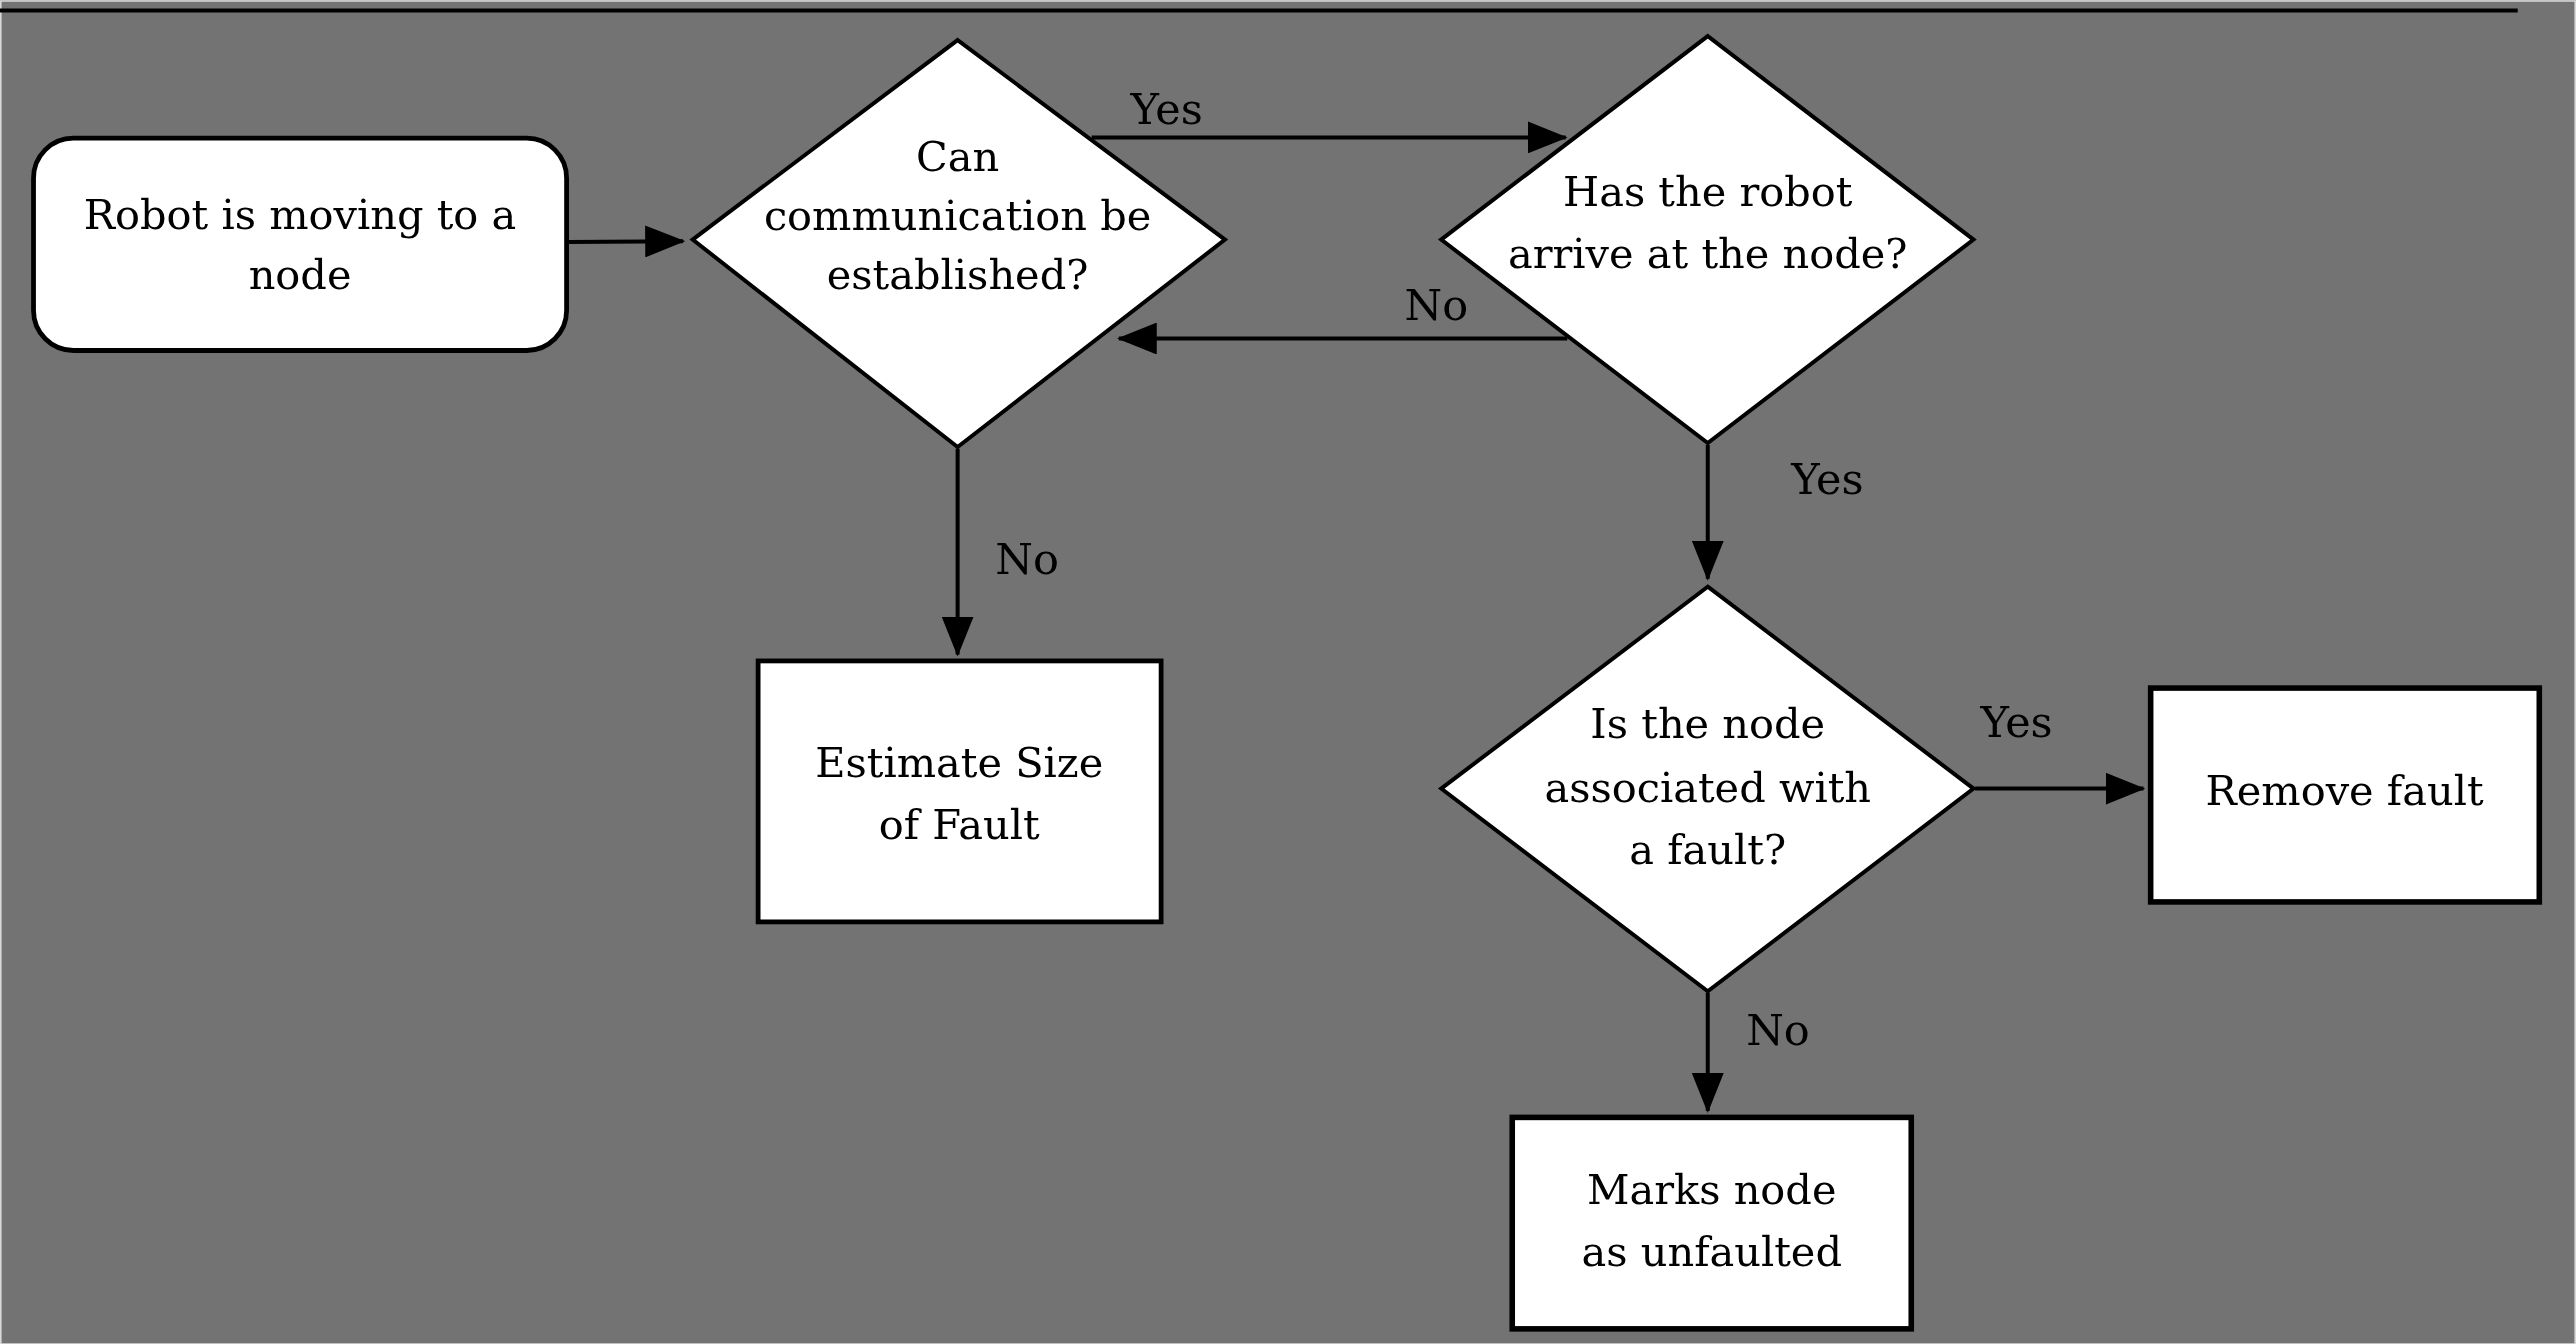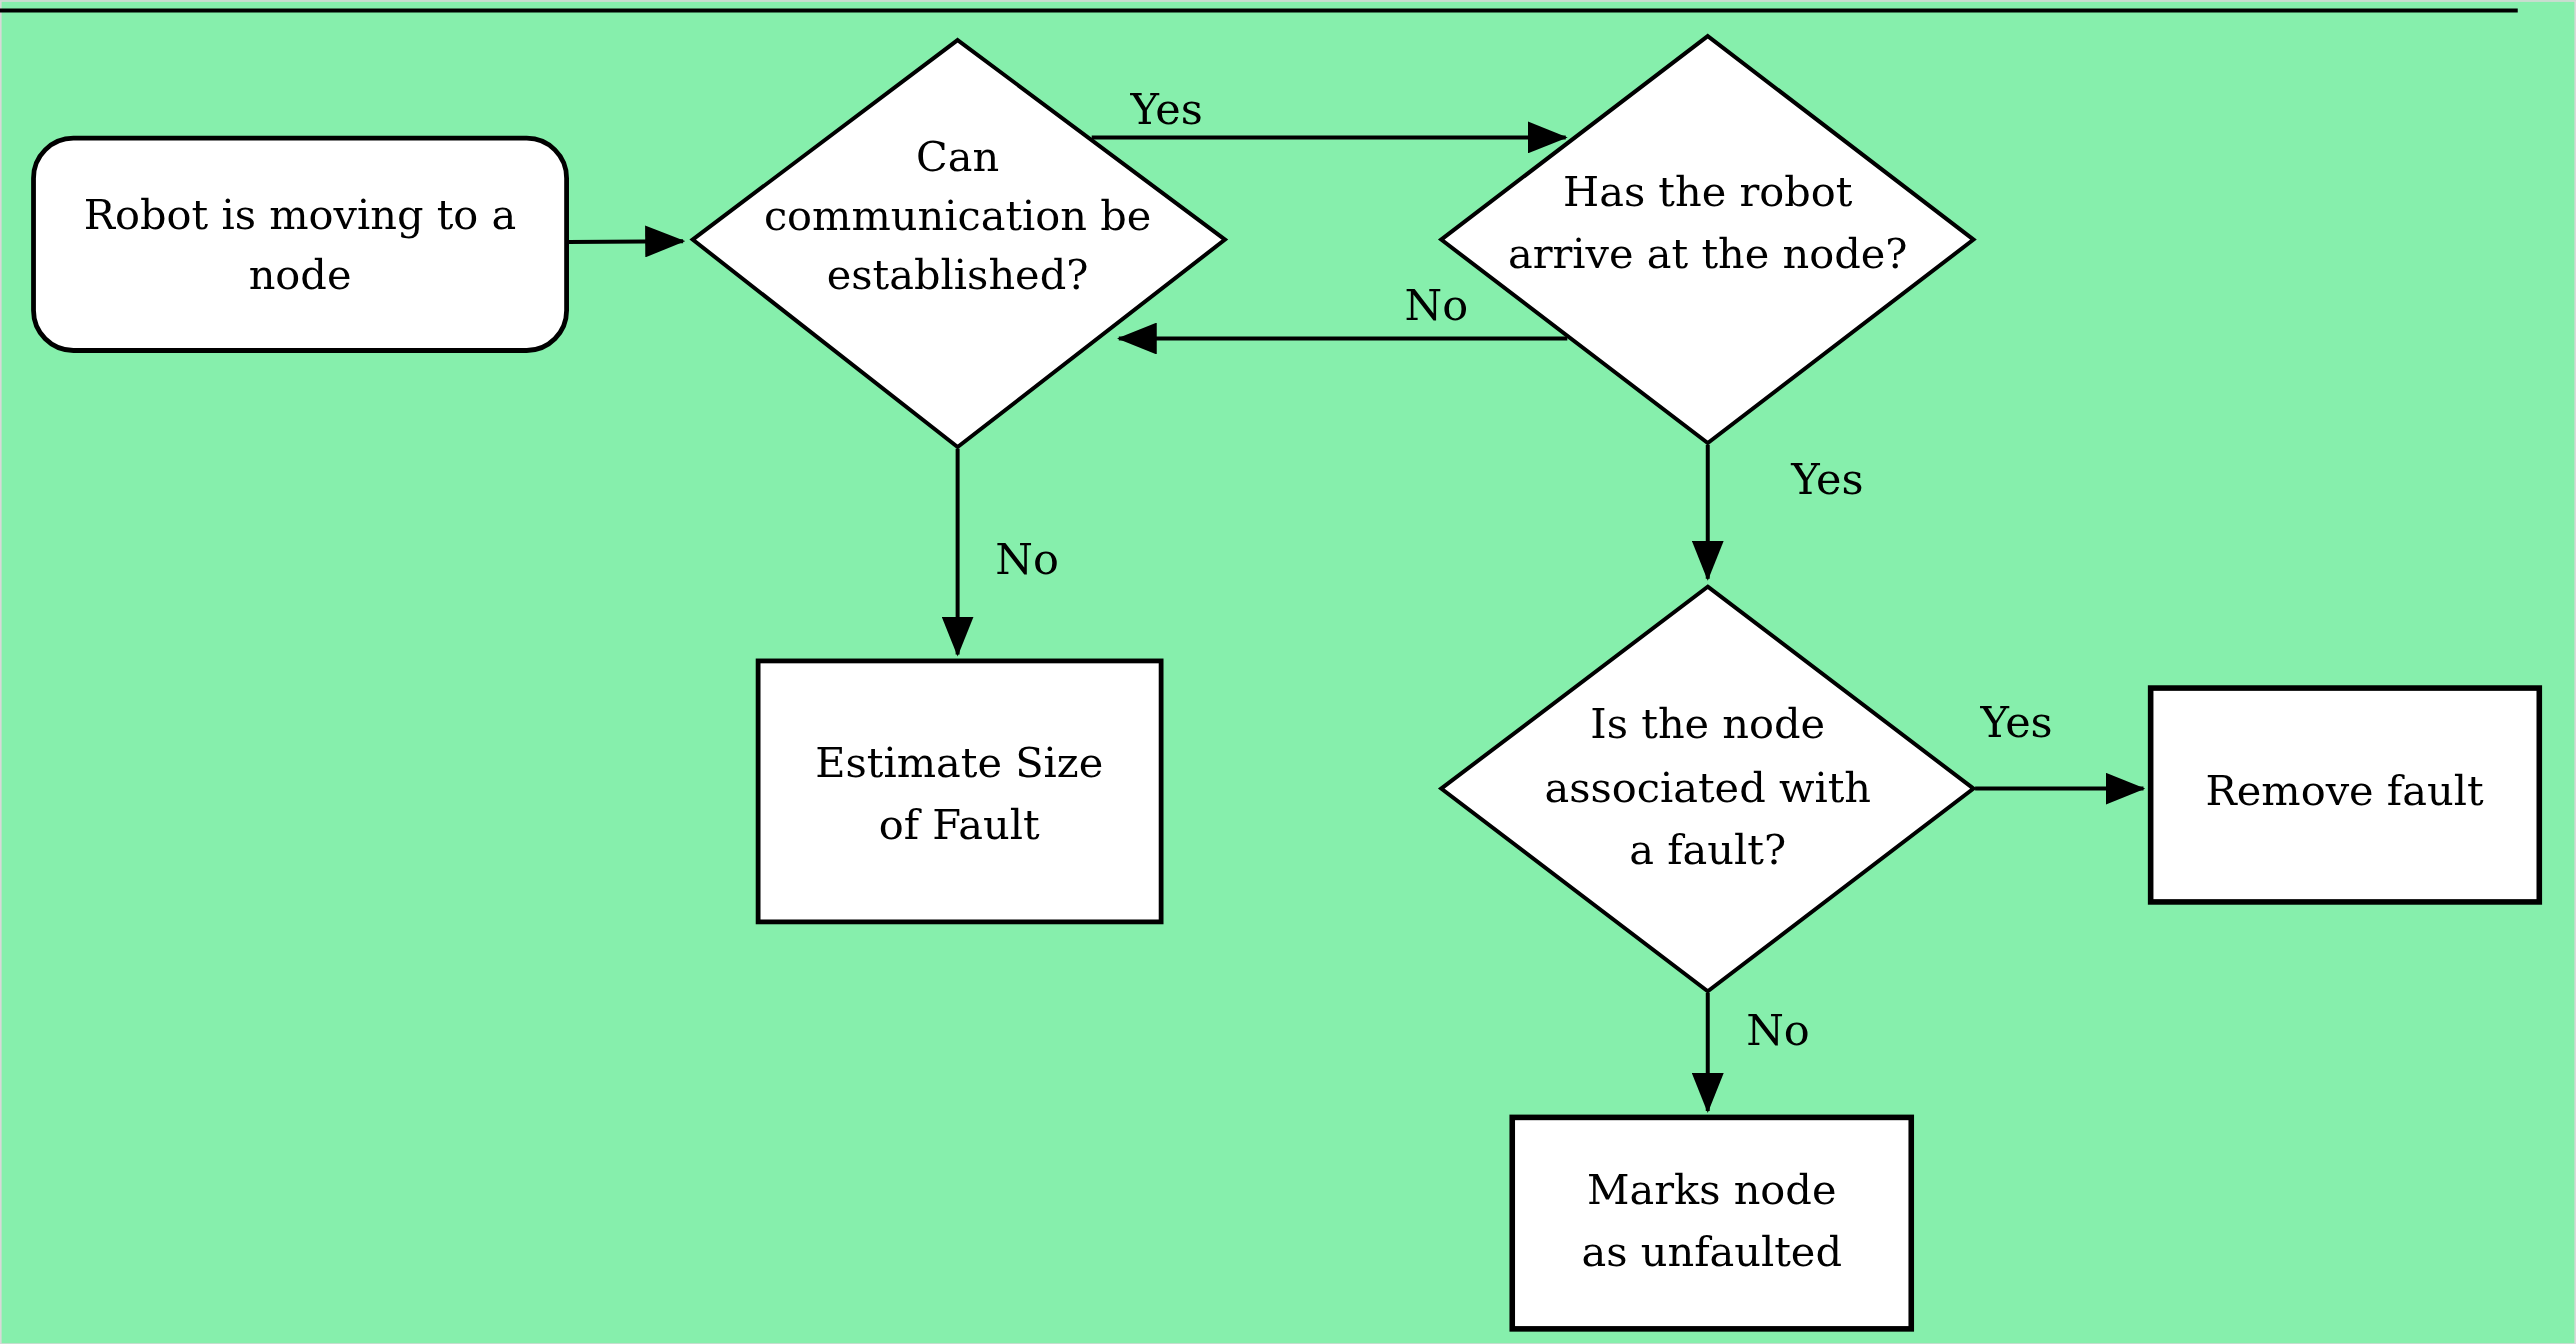--- a/index.html
+++ b/index.html
@@ -4,21 +4,21 @@
 <style>
   html, body {
     margin: 0;
     padding: 0;
     background: #ffffff;
   }
   .canvas-wrap {
     width: 2576px;
     height: 1345px;
     position: relative;
-    background: #86efac;
+    background: #737373;
     font-family: "DejaVu Serif", "Liberation Serif", serif;
   }
   svg { display: block; }
   .shape {
     fill: #ffffff;
     stroke: #000000;
   }
   .edge {
     stroke: #000000;
     stroke-width: 5;

